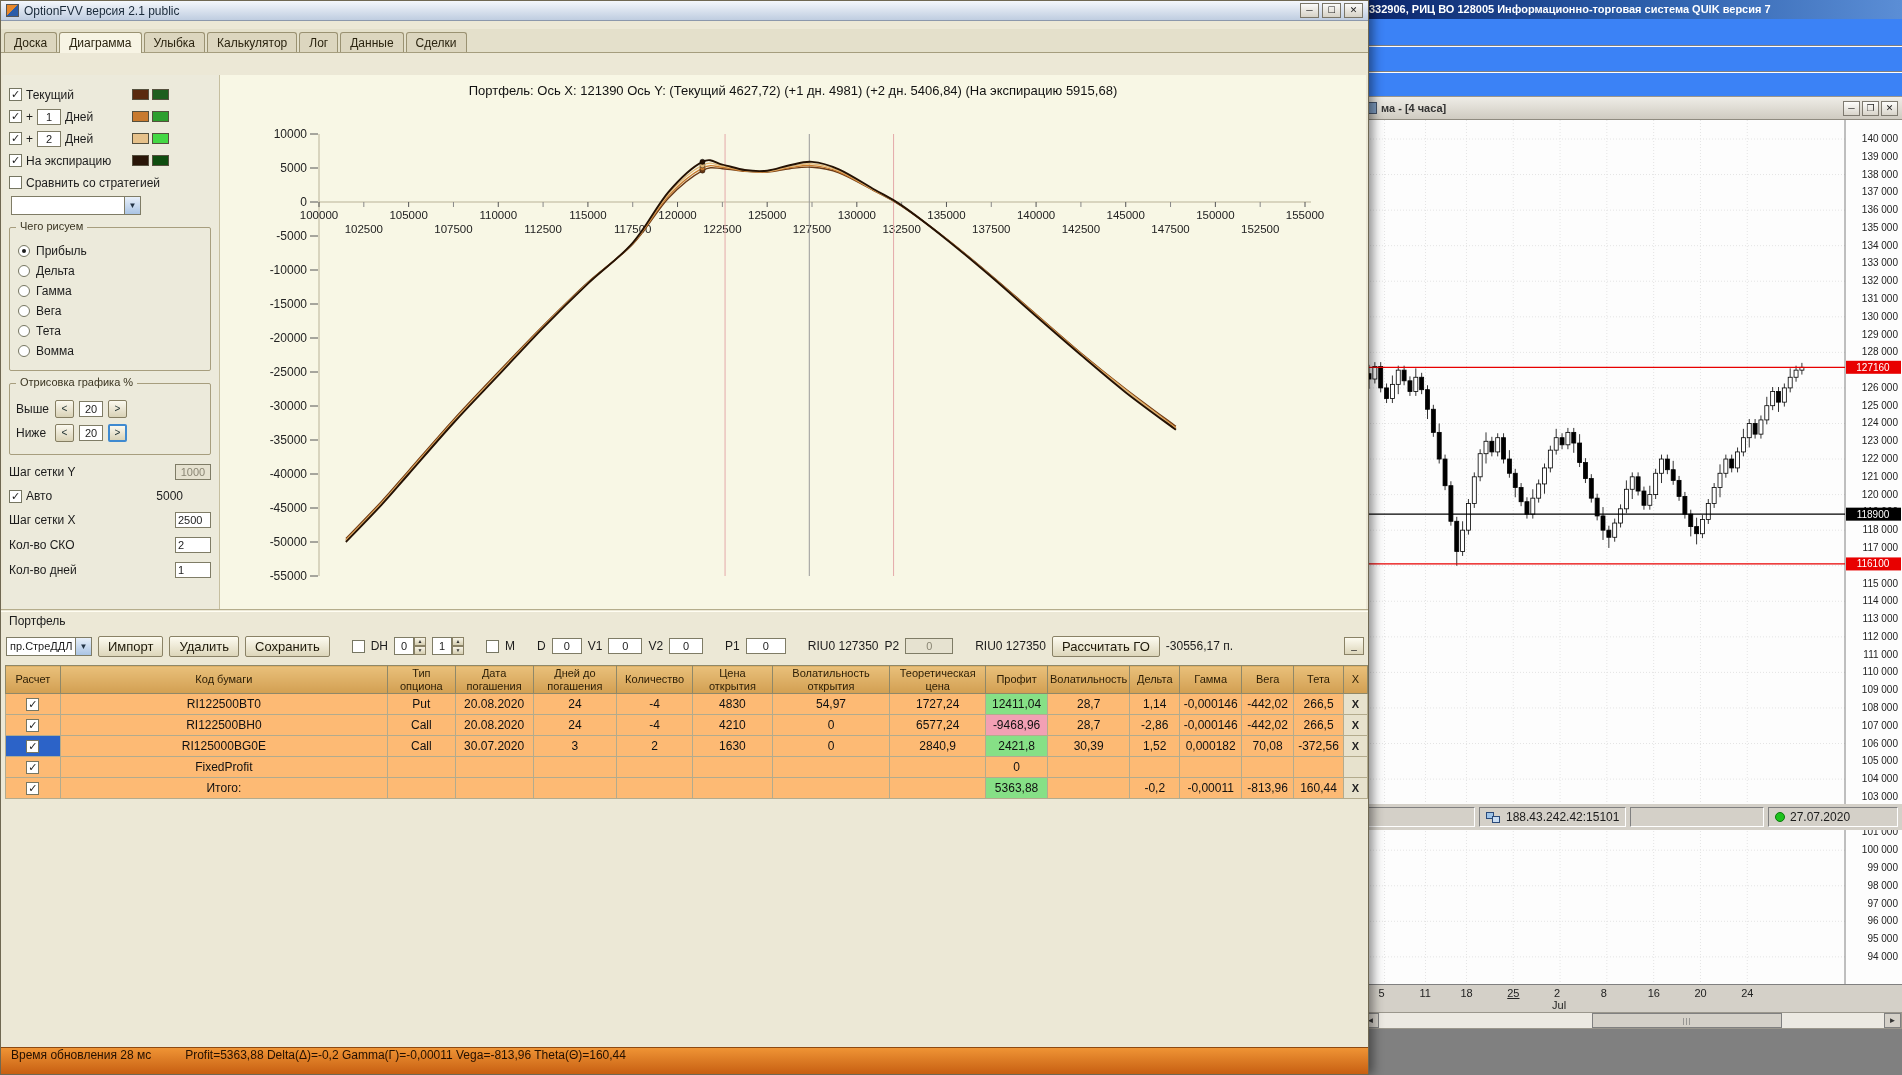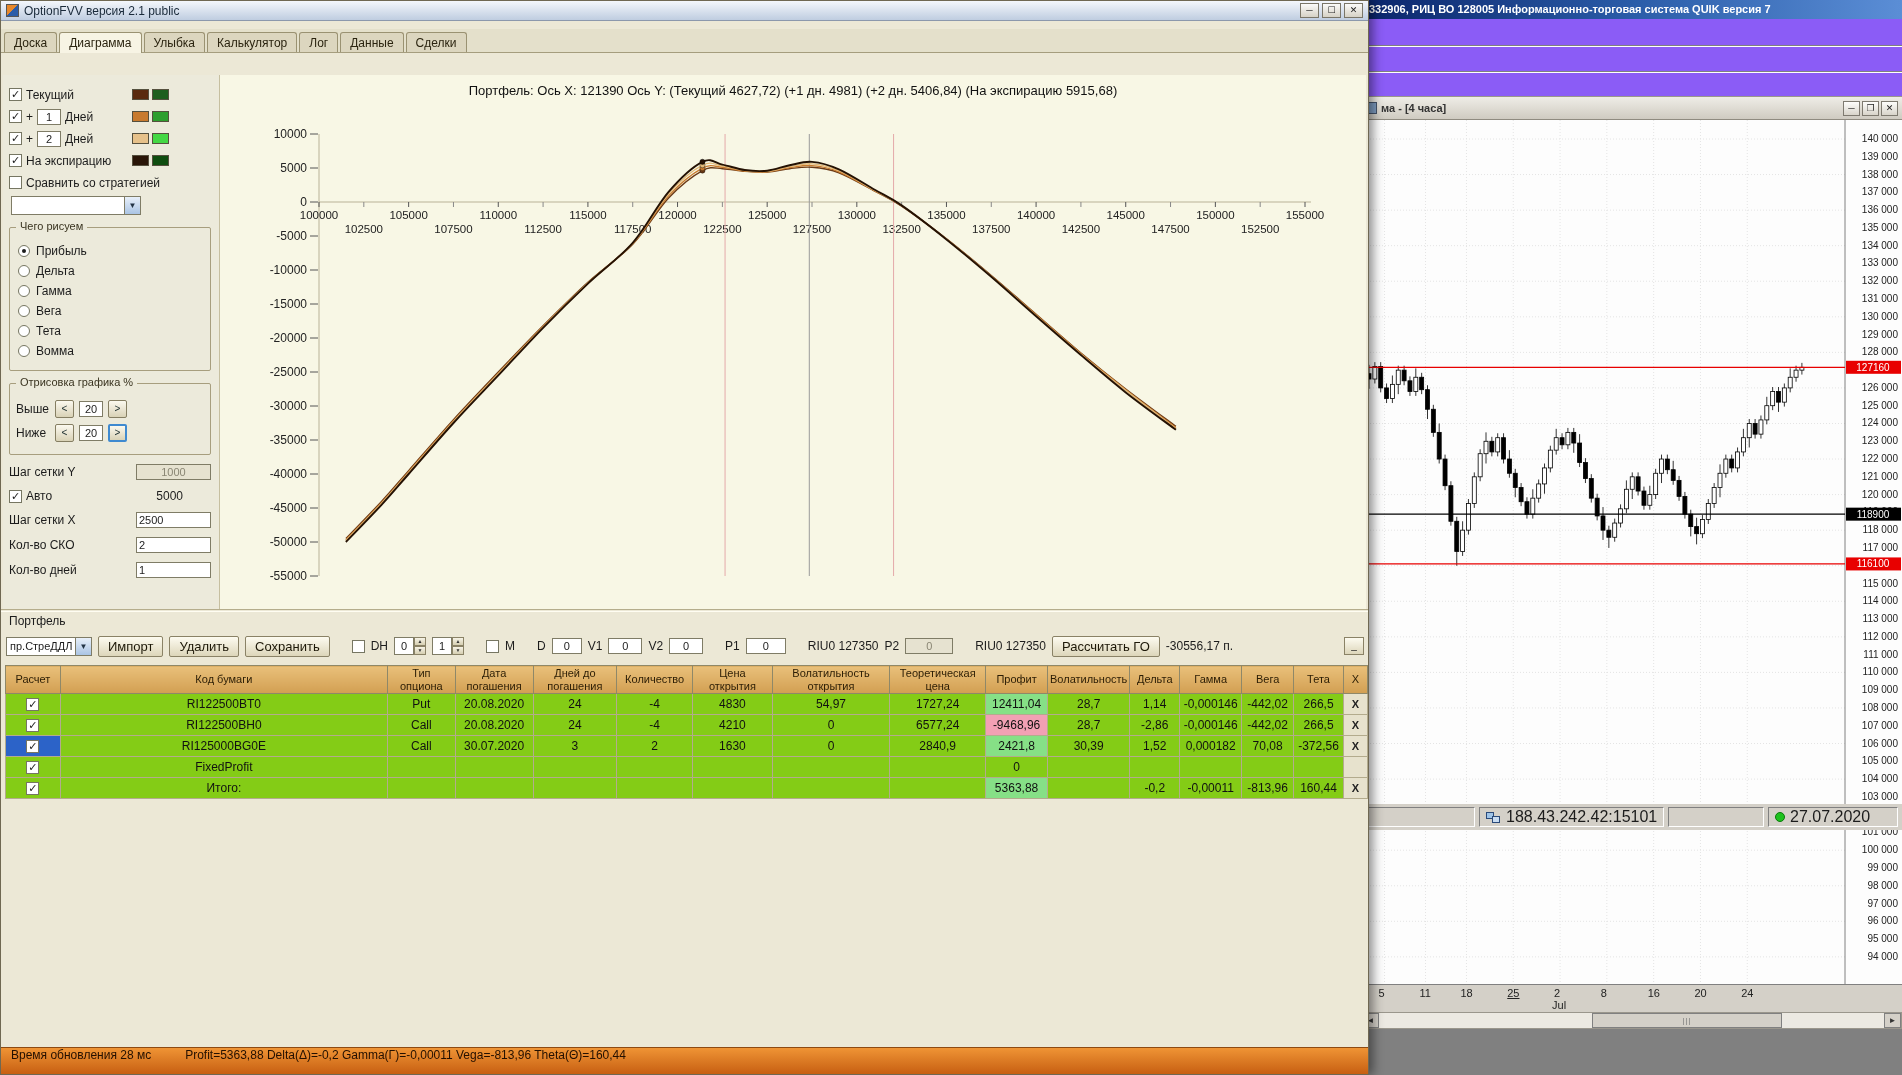--- a/index.html
+++ b/index.html
@@ -1,42 +1,42 @@
 <!DOCTYPE html>
 <html><head>
 <meta charset="utf-8">
 <style>
   html,body{margin:0;padding:0;background:#6f6f6f;}
   *{box-sizing:border-box;}
   .desktop{position:relative;width:1902px;height:1075px;overflow:hidden;
     font-family:"Liberation Sans","DejaVu Sans",sans-serif;color:#1c1c1c;background:#808080;}
 
   
-  .quik{position:absolute;left:1360px;top:0;width:542px;height:831px;background:#8b5cf6;border-left:1px solid #404040;}
+  .quik{position:absolute;left:1360px;top:0;width:542px;height:831px;background:#3b82f6;border-left:1px solid #404040;}
   .quik-titlebar{height:19px;background:linear-gradient(90deg,#0a246a,#2a5ca8,#5b8ed6);color:#fff;
     font-size:11px;font-weight:bold;line-height:19px;padding-left:8px;white-space:nowrap;overflow:hidden;}
   .quik-toolzone{height:78px;border-bottom:1px solid #9a968c;position:relative;}
   .quik-toolzone .groove{position:absolute;left:0;right:0;height:2px;border-top:1px solid #808080;border-bottom:1px solid #fff;}
   .quik-charttitle{height:23px;background:linear-gradient(#efede7,#cfcbc1);border-bottom:1px solid #8f8b80;
     display:flex;align-items:center;padding:0 4px;font-size:11px;font-weight:bold;color:#333;}
   .qct-icon{width:12px;height:12px;background:#7e9cc0;border:1px solid #44546a;margin-right:4px;flex:none;}
   .qct-btns{margin-left:auto;display:flex;gap:2px;}
   .qbtn{width:17px;height:15px;background:linear-gradient(#fdfdfb,#d8d4ca);border:1px solid #7e7a70;
     font-size:9px;line-height:13px;text-align:center;color:#222;}
   .quik-chart{position:relative;height:864px;background:#fdfdfd;overflow:hidden;}
   .quik-dateaxis{position:relative;height:28px;border-top:1px solid #808080;font-size:11px;color:#222;background:#d4d0c8;}
   .qdate{position:absolute;top:2px;}
   .qmonth{position:absolute;top:14px;font-size:11px;color:#222;}
   .quik-hscroll{position:relative;height:17px;background:#ece9e2;border:1px solid #9a968c;display:flex;}
   .scr-arrow{width:17px;height:15px;background:#d4d0c8;border:1px solid #808080;font-size:8px;line-height:14px;text-align:center;color:#333;flex:none;}
   .scr-thumb{position:absolute;left:230px;width:190px;top:0;height:15px;background:#d4d0c8;border:1px solid #808080;
     text-align:center;font-size:8px;line-height:14px;color:#777;letter-spacing:1px;}
   .quik-status{position:absolute;left:0;right:0;bottom:1px;height:26px;display:flex;align-items:center;gap:4px;padding:0 4px;background:#d4d0c8;}
   .qpanel{height:20px;border:1px solid;border-color:#808080 #ffffff #ffffff #808080;display:flex;align-items:center;
-    padding:0 6px;font-size:16px;gap:5px;background:#d4d0c8;}
+    padding:0 6px;font-size:12px;gap:5px;background:#d4d0c8;}
   .net-icon{width:15px;height:11px;position:relative;flex:none;}
   .net-icon i{position:absolute;width:8px;height:7px;background:#9fc4e8;border:1px solid #2a4a7a;display:block;}
   .net-icon i:last-child{left:6px;top:4px;background:#c8dcf2;}
   .green-dot{width:10px;height:10px;border-radius:50%;background:#1ec21e;border:1px solid #0a7a0a;flex:none;}
 
   
   .main-window{position:absolute;left:0;top:0;width:1369px;height:1075px;background:#ece8d6;
     border:1px solid #6f6852;box-shadow:4px 0 10px rgba(0,0,0,.45);}
   .titlebar{height:20px;background:linear-gradient(#f4f7fc,#bfcde0);display:flex;align-items:center;padding:0 5px;gap:5px;
     border-bottom:1px solid #8c98ac;}
@@ -54,21 +54,21 @@
   .tab{padding:3px 9px 2px;font-size:12px;background:#dcd6bf;border:1px solid #9a9272;border-bottom:none;border-radius:3px 3px 0 0;color:#2b2410;}
   .tab.active{background:#f7f4e4;position:relative;top:1px;padding-bottom:3px;}
 
   
   .left-panel{position:absolute;left:2px;top:74px;width:216px;height:534px;background:#eceadb;padding:6px 6px 0 6px;font-size:12px;}
   .lp-row{display:flex;align-items:center;gap:4px;margin:5px 0;height:17px;}
   .cb{display:inline-block;width:13px;height:13px;background:#fff;border:1px solid #767662;line-height:11px;
     font-size:11px;text-align:center;color:#1a1a1a;flex:none;}
   .fld{display:inline-block;background:#fff;border:1px solid #7f7c66;font-size:11px;height:16px;line-height:14px;padding:0 2px;text-align:center;}
   .fld.tiny{width:24px;}
-  .fld.w55{width:75px;}
+  .fld.w55{width:36px;}
   .fld.disabled{background:#e6e2d0;color:#8a8674;}
   .swatches{margin-left:auto;margin-right:44px;display:flex;gap:3px;}
   .sw{width:17px;height:11px;border:1px solid #55503e;display:inline-block;}
   .combo{display:flex;width:130px;height:19px;border:1px solid #7f7c66;background:#fff;margin:4px 0 2px 2px;}
   .combo .cval{flex:1;font-size:11px;line-height:17px;padding:0 3px;overflow:hidden;white-space:nowrap;}
   .combo .carr{width:16px;background:linear-gradient(#e8f0fa,#aac4e4);border-left:1px solid #7f7c66;font-size:8px;line-height:17px;text-align:center;color:#234;}
   .group{border:1px solid #a79e7e;margin:12px 2px 0 0;padding:10px 6px 6px;position:relative;border-radius:2px;}
   .group-title{position:absolute;top:-8px;left:6px;background:#eceadb;padding:0 4px;font-size:11px;color:#3a3420;}
   .radio-row{display:flex;align-items:center;gap:6px;margin:6px 2px;}
   .radio{width:12px;height:12px;border:1px solid #767662;border-radius:50%;background:#fff;position:relative;flex:none;}
@@ -96,21 +96,21 @@
   .spin .sval{width:20px;background:#fff;border:1px solid #7f7c66;font-size:11px;line-height:16px;text-align:center;}
   .spin .arrows{display:flex;flex-direction:column;width:12px;}
   .spin .arrows i{flex:1;background:linear-gradient(#f6f3e6,#d6cfb2);border:1px solid #8a8266;font-style:normal;
     font-size:5px;line-height:7px;text-align:center;color:#333;}
   .tb-gap{width:10px;}
   .more-btn{margin-left:auto;width:20px;height:18px;background:linear-gradient(#fdfbf0,#ddd6ba);border:1px solid #8a8266;
     font-size:10px;line-height:15px;text-align:center;}
 
   
   #ptable-wrap{position:absolute;left:4px;top:664px;}
-  table.ptable{border-collapse:collapse;table-layout:fixed;background:#84cc16;padding-left:18px;}
+  table.ptable{border-collapse:collapse;table-layout:fixed;background:#fdba74;padding-left:18px;}
   .ptable th{background:linear-gradient(#e9c07a,#d29f52);border:1px solid #8f8868;font-weight:normal;font-size:11px;
     padding:1px 2px;color:#2b1d05;line-height:1.15;}
   .ptable td{border:1px solid #b3ab8d;font-size:12px;text-align:center;height:21px;padding:0 2px;white-space:nowrap;overflow:hidden;color:#111;}
   .ptable td.sel{background:#2c63c8;}
   .ptable td.x-cell{background:#e7e2cd;font-size:11px;font-weight:bold;padding:0;color:#222;}
 
   
   .statusbar{position:absolute;left:0;right:0;bottom:0;height:27px;background:linear-gradient(#ef9435,#c75f12);
     border-top:1px solid #8d4a12;display:flex;align-items:flex-start;padding:0 10px;gap:34px;font-size:12px;color:#241000;}
 </style>

